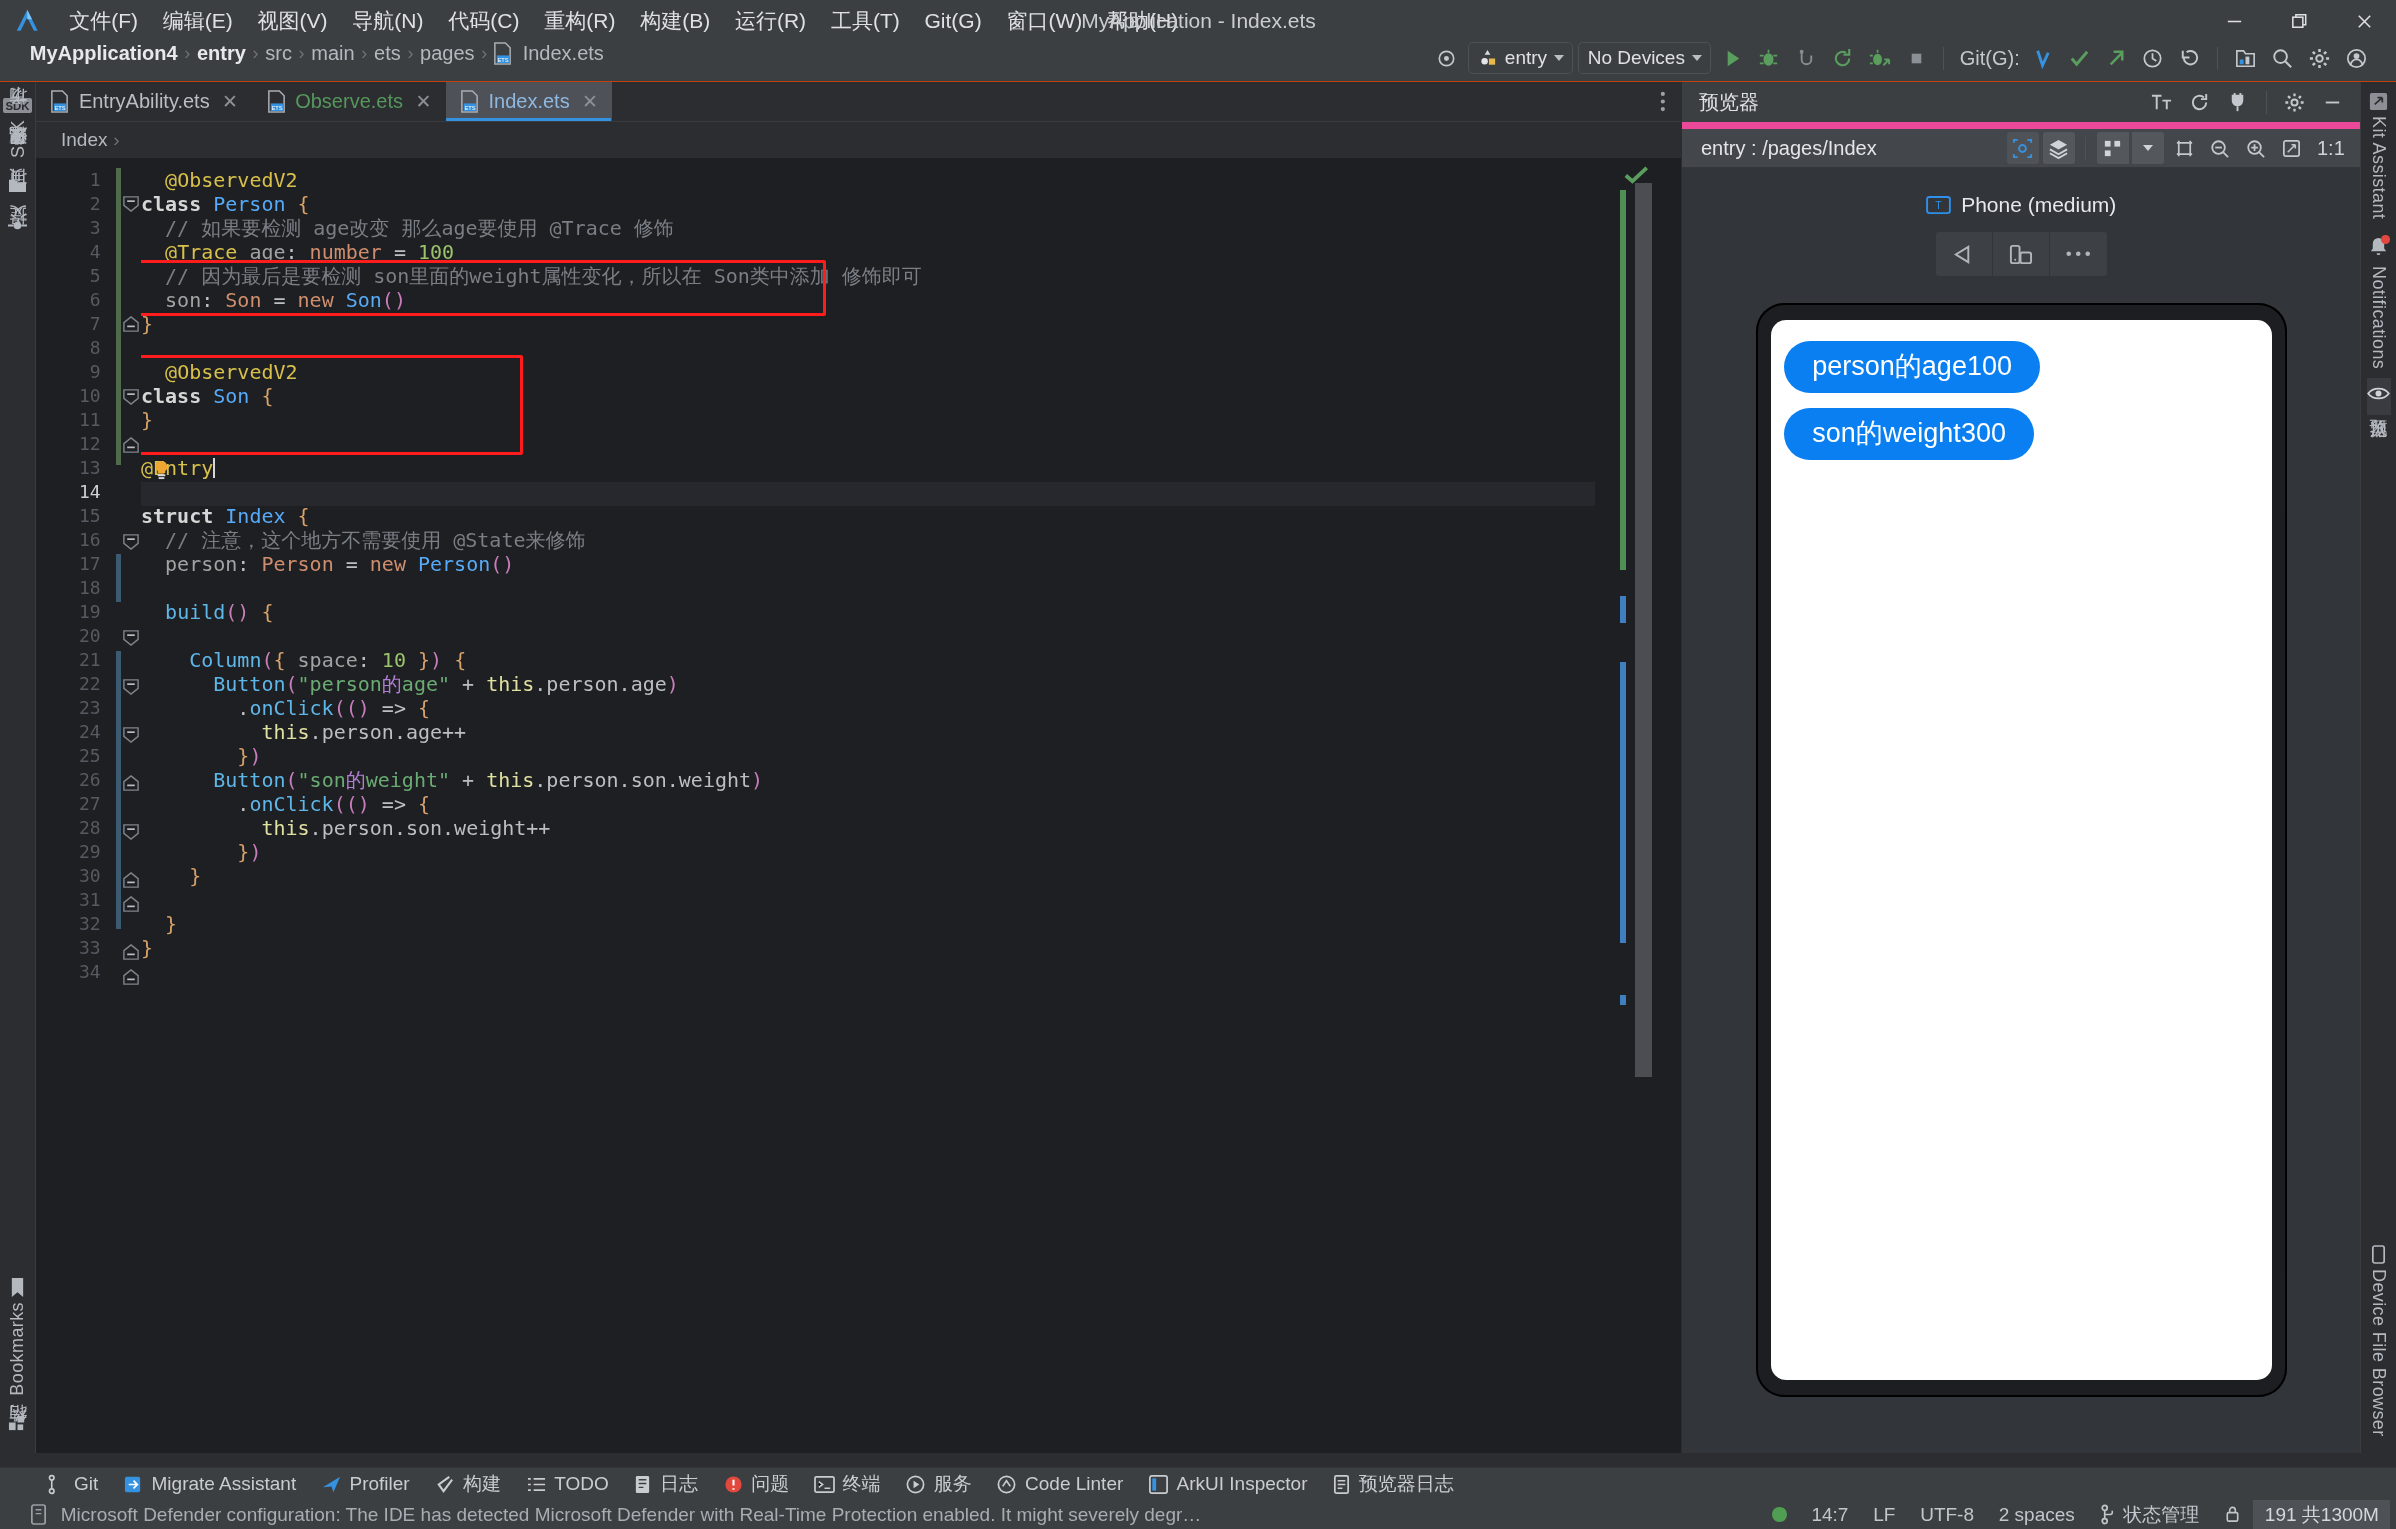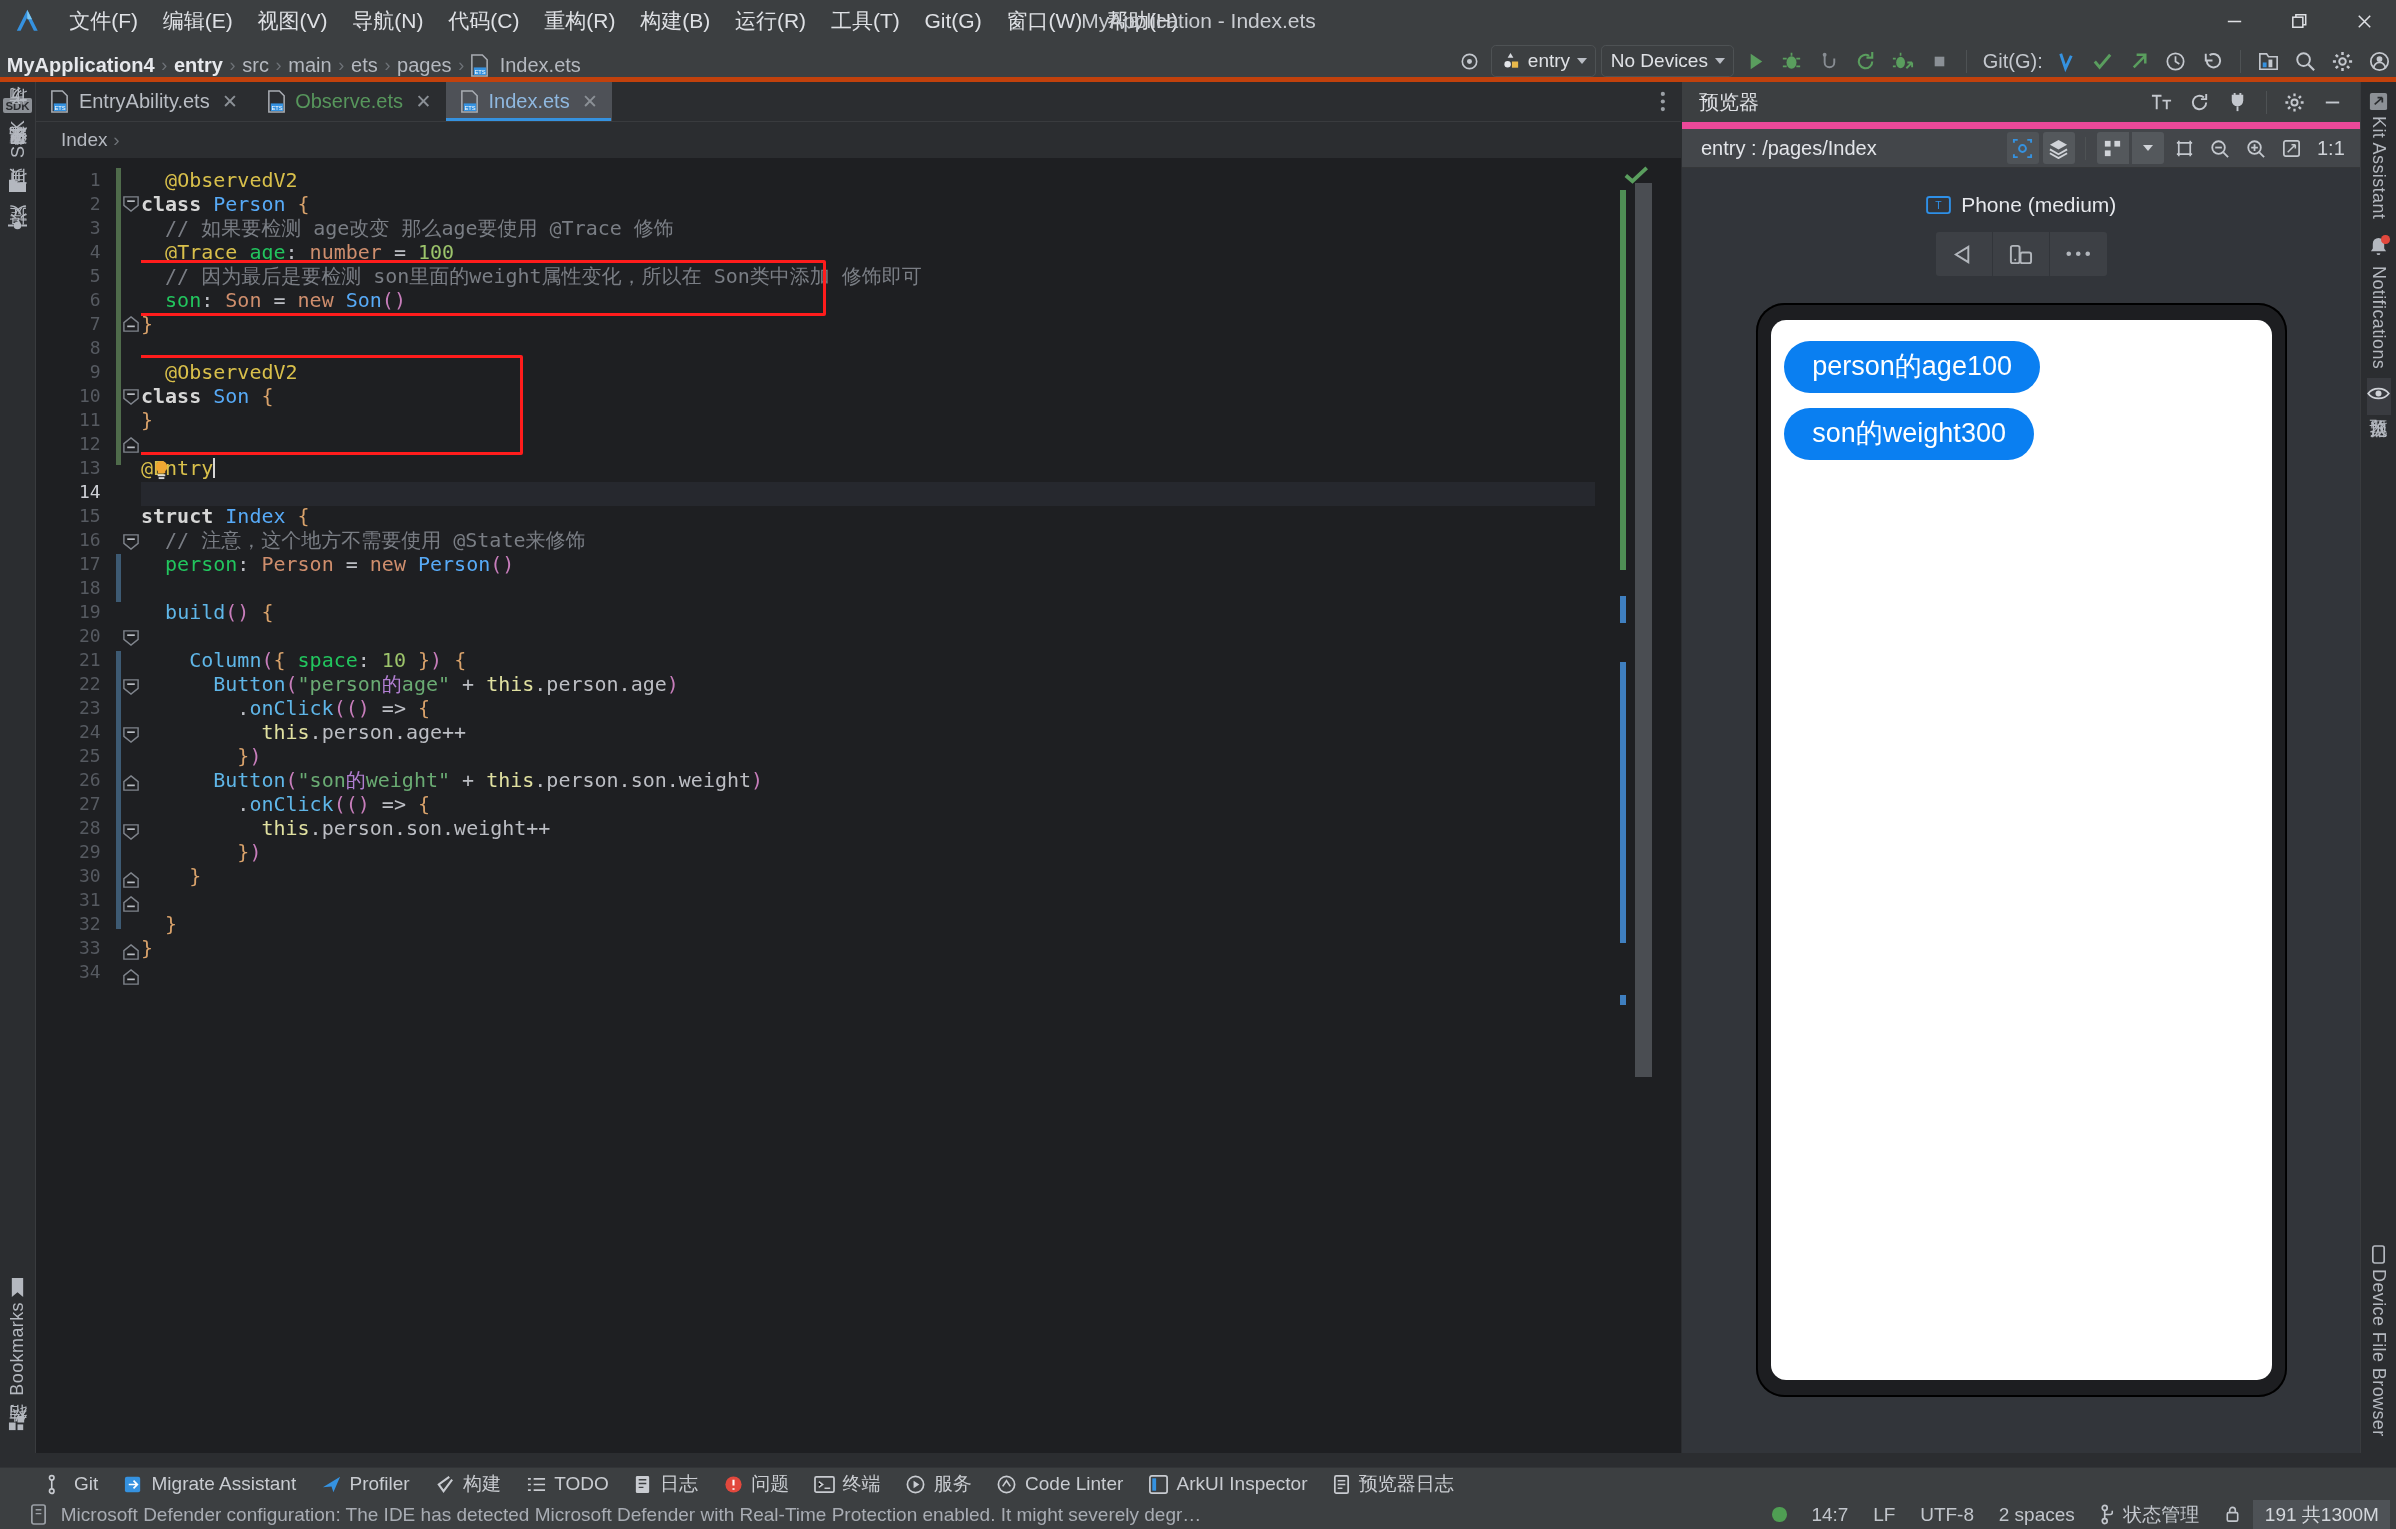--- a/index.html
+++ b/index.html
@@ -11,22 +11,22 @@
   #titlebar { height:42px; background:#3c3f41; display:flex; align-items:center;
     padding-left:13.3px; position:relative; }
   #app-logo { width:28.5px; height:28.5px; margin-right:15px; flex:none; }
   .menu-item { padding:0 12.4px; font-size:21px; color:#dfe1e5; line-height:42px; white-space:nowrap; cursor:default;}
   #win-title { position:absolute; left:0; right:0; text-align:center; font-size:21px;
     color:#c9ccd1; pointer-events:none; }
   #win-ctrls { margin-left:auto; display:flex; height:42px; z-index:2;}
   .wc { width:65px; height:42px; display:flex; align-items:center; justify-content:center; color:#dfe1e5;}
 
   
-  #navbar { height:40px; background:#3c3f41; display:flex; align-items:flex-end;
-    padding:0 2px; border-bottom:5px solid #c2410c; }
+  #navbar { height:40px; background:#3c3f41; display:flex; align-items:flex-start;
+    padding:0 25px; border-bottom:1px solid #c2410c; }
   .crumb { font-size:20px; color:#b4b8bf; padding:0 4.8px; white-space:nowrap; }
   .crumb.strong { color:#e6e8ec; font-weight:bold; }
   .crumb-sep { color:#6e7277; font-size:18px; padding:0 1.9px; }
   #navbar .right { margin-left:auto; display:flex; align-items:center; gap:4.8px; }
   .tb-btn { height:32px; min-width:32px; display:flex; align-items:center; justify-content:center;
     border-radius:3.8px; color:#c4c8ce; }
   .combo { height:32px; display:flex; align-items:center; gap:6.7px; padding:0 8.6px;
     border:1px solid #4e5254; border-radius:4.8px; font-size:19px; color:#dfe1e5; }
   .caret { width:0;height:0;border-left:5.7px solid transparent;border-right:5.7px solid transparent;
     border-top:6.7px solid #b9bdc4; }
@@ -71,21 +71,21 @@
     font-size:20px; white-space:pre; color:#bcbec4; }
   #rightstrip { width:86px; flex:none; background:#1e1f22; position:relative; }
 
   
   .c-dec { color:#d9c04b;margin-top:41px; }        
   .c-kw  { color:#cf8e6d; }        
   .c-kw2 { color:#d6d6d6; font-weight:bold;} 
   .c-type{ color:#57aaf7; }        
   .c-cmt { color:#7a7e85; }        
   .c-num { color:#9cc46b; }        
-  .c-prop{ color:#22c55e; }        
+  .c-prop{ color:#a3a3a3; }        
   .c-ptype{color:#cf8e6d; }        
   .c-brace{color:#d9a26b; }
   .c-brace2{color:#c77dbb;}
   .c-str { color:#6aab73; }
   .c-strcn{ color:#b07ed0; }
   .c-fn  { color:#5fb6e8; }
   .c-field{ color:#e0e0a0; }
   .c-plain{ color:#bcbec4; }
 
   .hl-line { position:absolute; left:0; right:0; height:24px; background:#26282e; }

